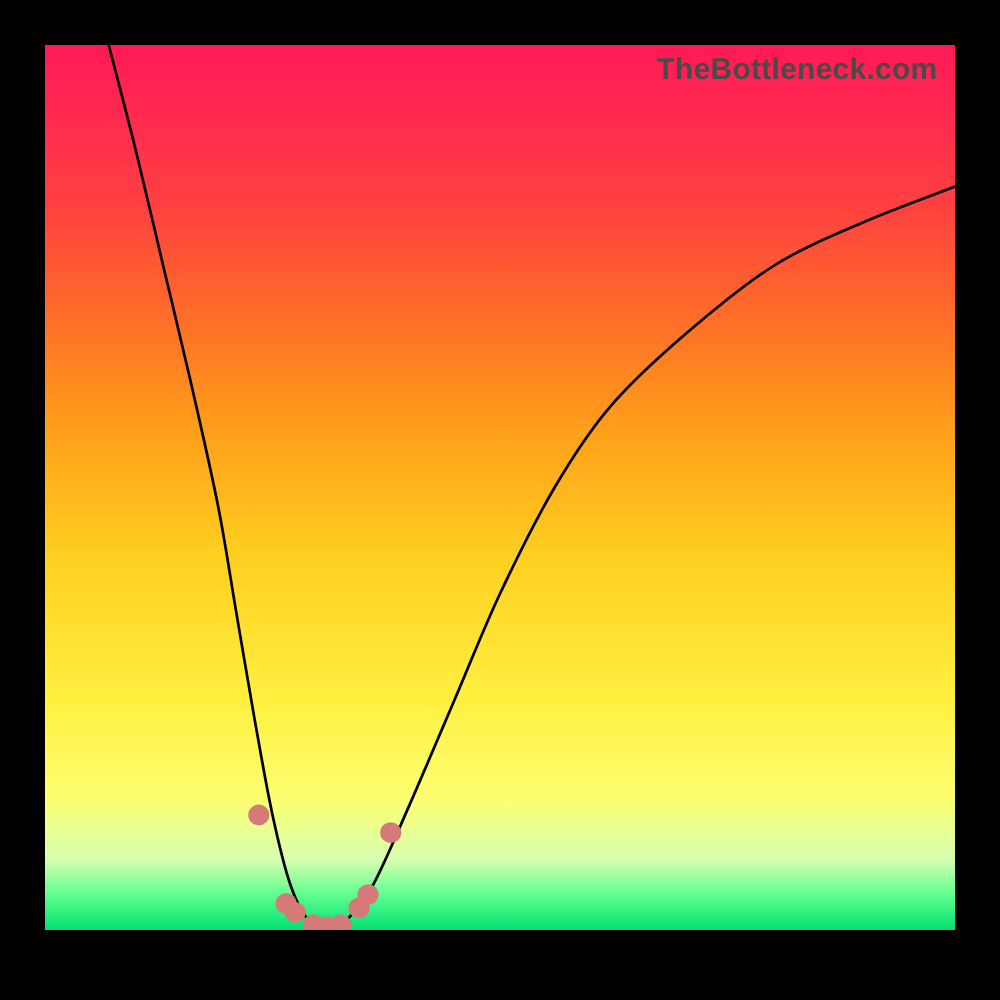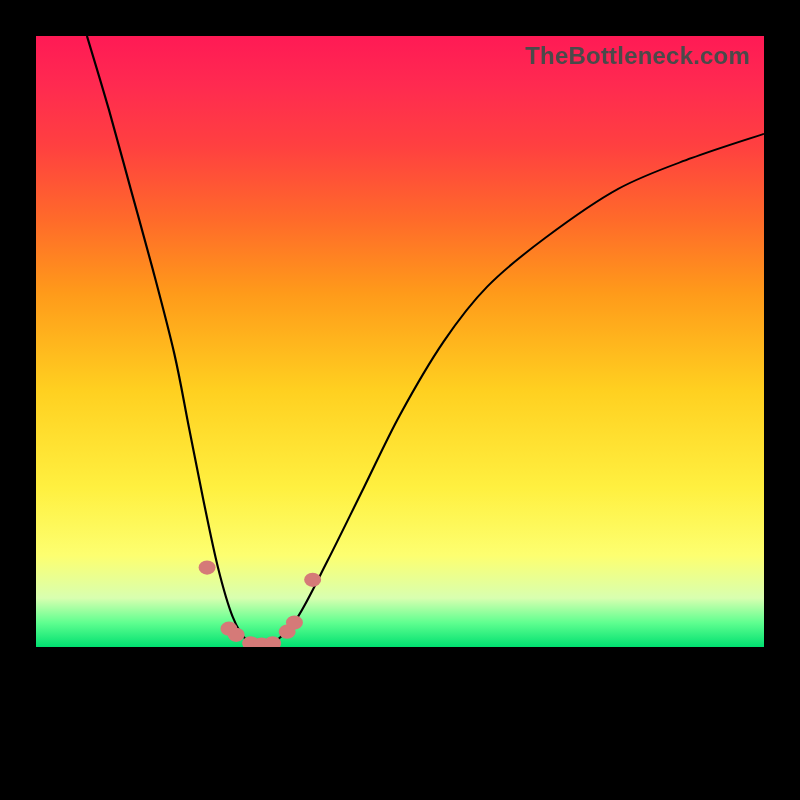--- a/index.html
+++ b/index.html
@@ -8,21 +8,21 @@
     width: 800px;
     height: 800px;
     background: #000;
     position: relative;
   }
   .plot-area {
     position: absolute;
     left: 36px;
     top: 36px;
     width: 728px;
-    height: 611px;
+    height: 708px;
     background: linear-gradient(to bottom,
       #ff1a55 0%,
       #ff2a50 8%,
       #ff4040 18%,
       #ff6a2a 30%,
       #ff9a1a 42%,
       #ffd020 58%,
       #fff040 74%,
       #fdff70 85%,
       #d8ffb0 92%,

